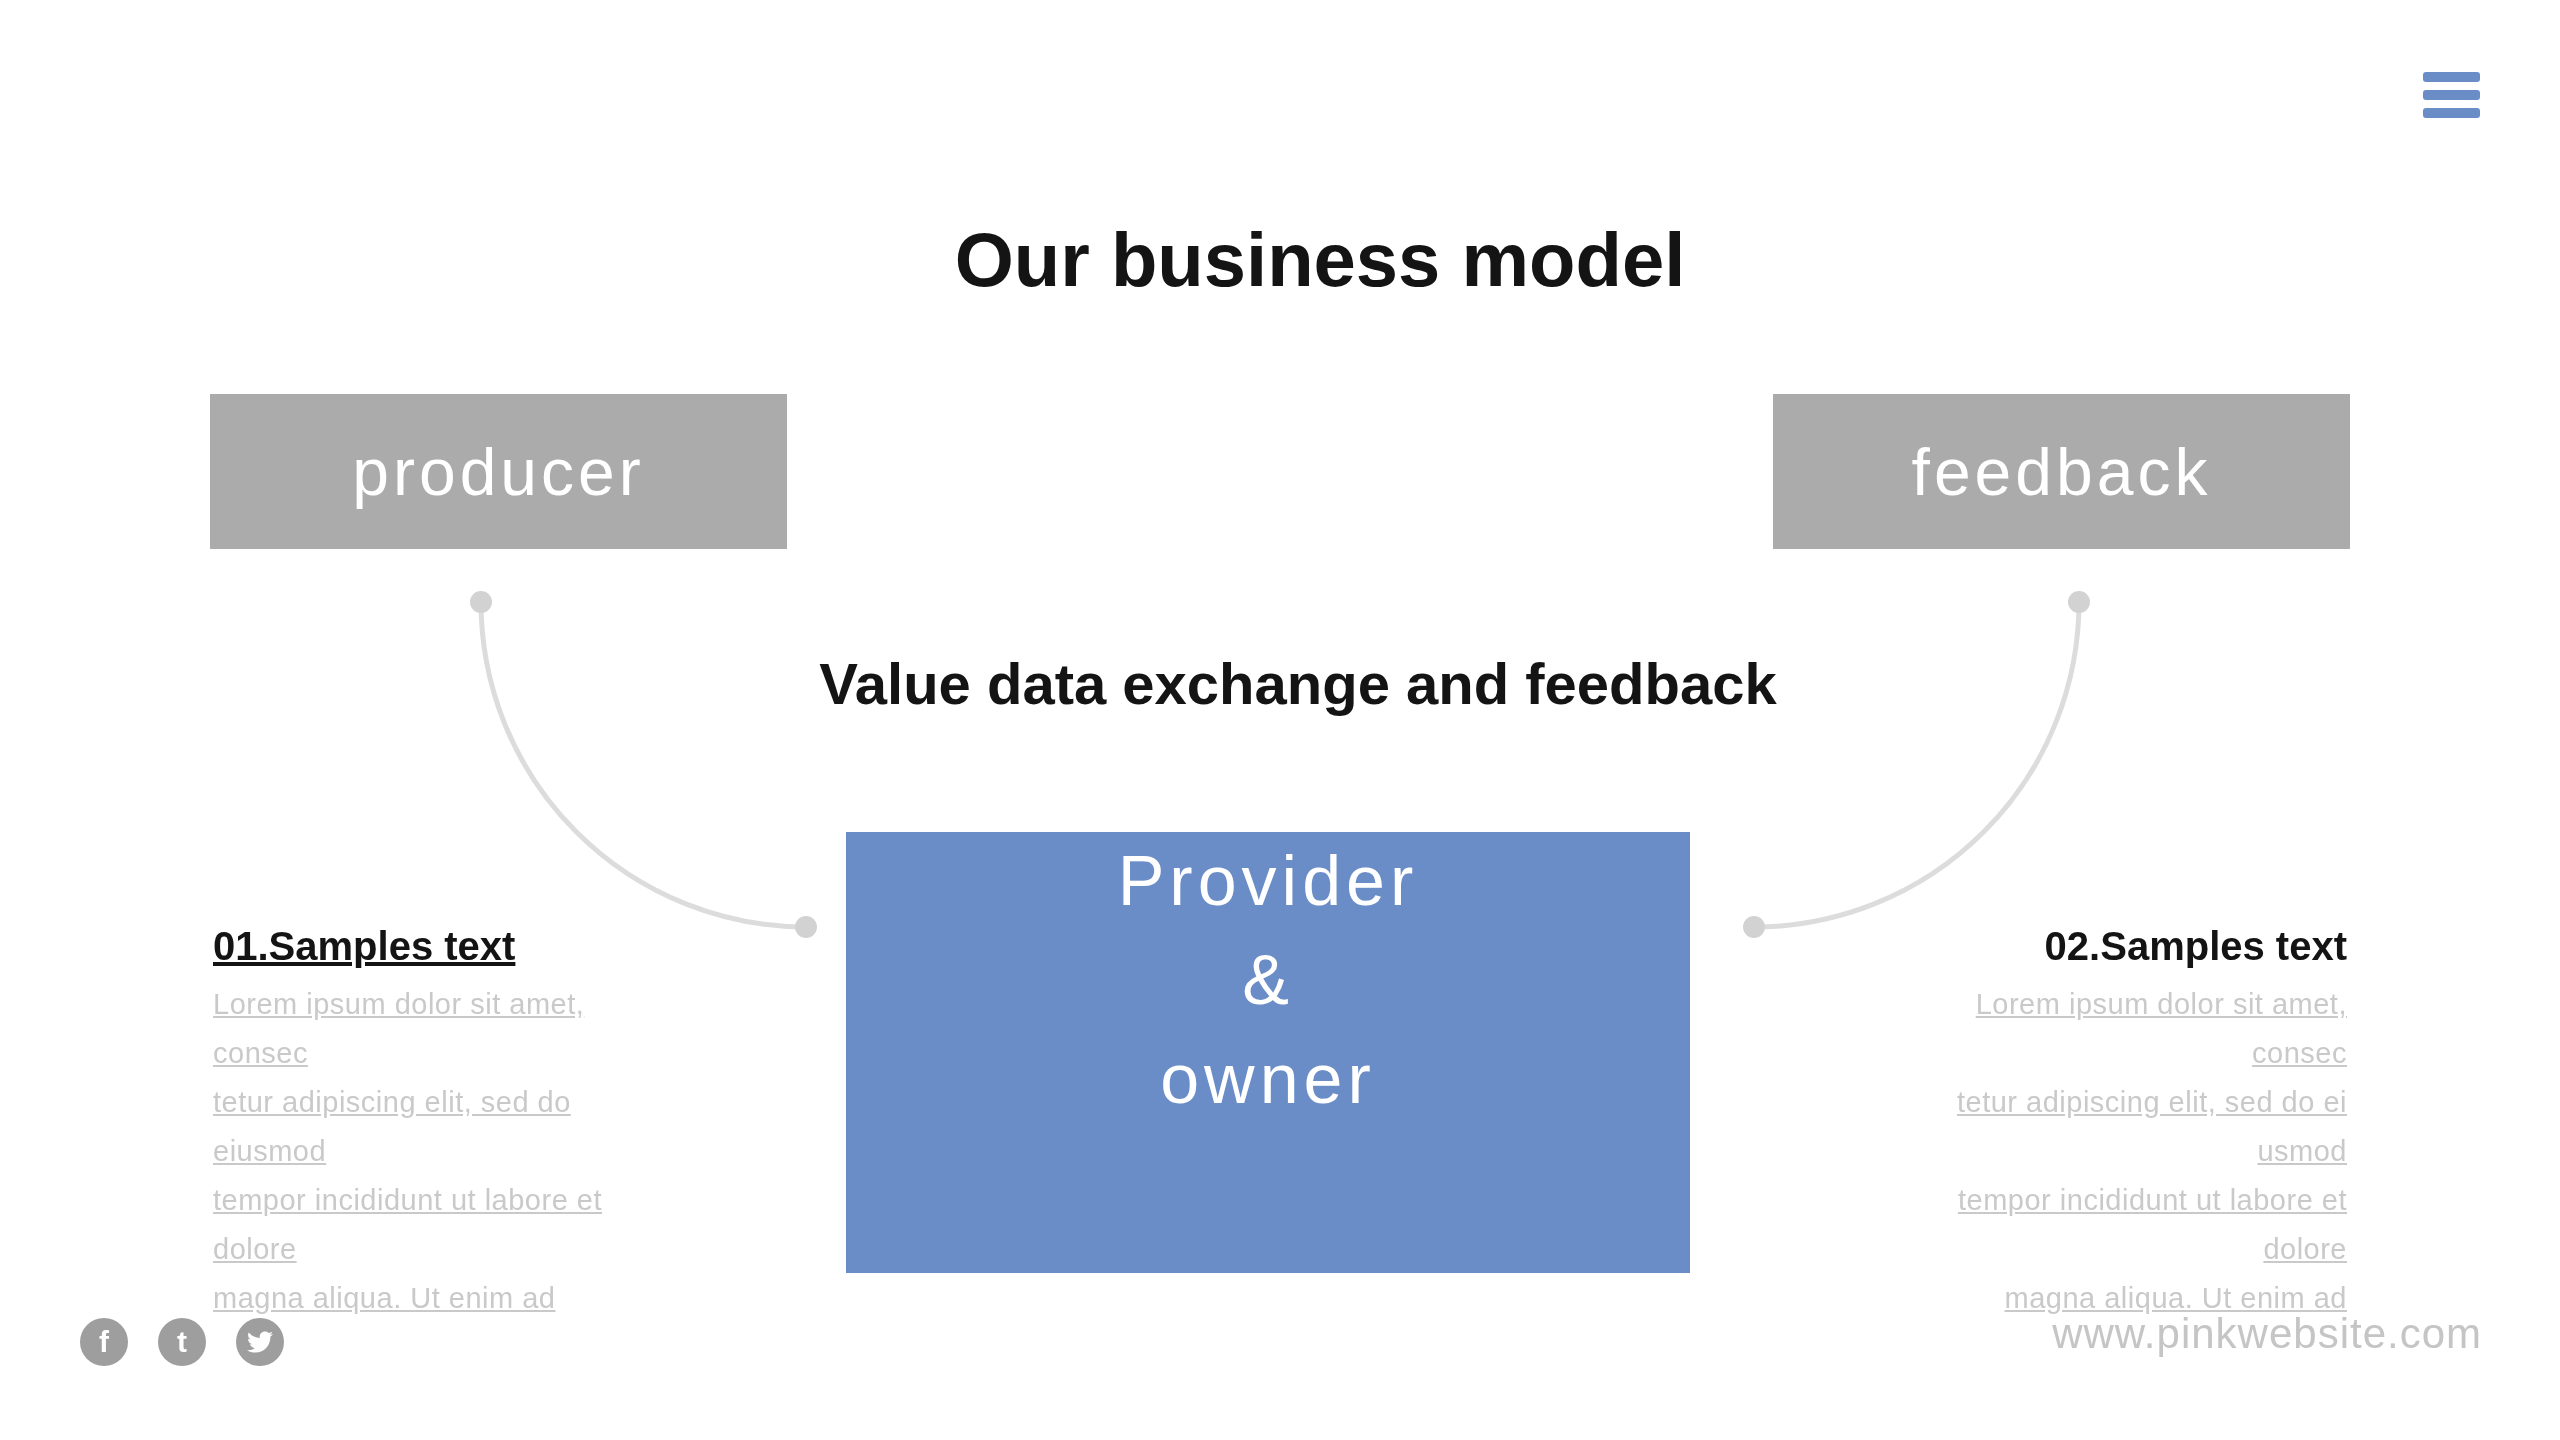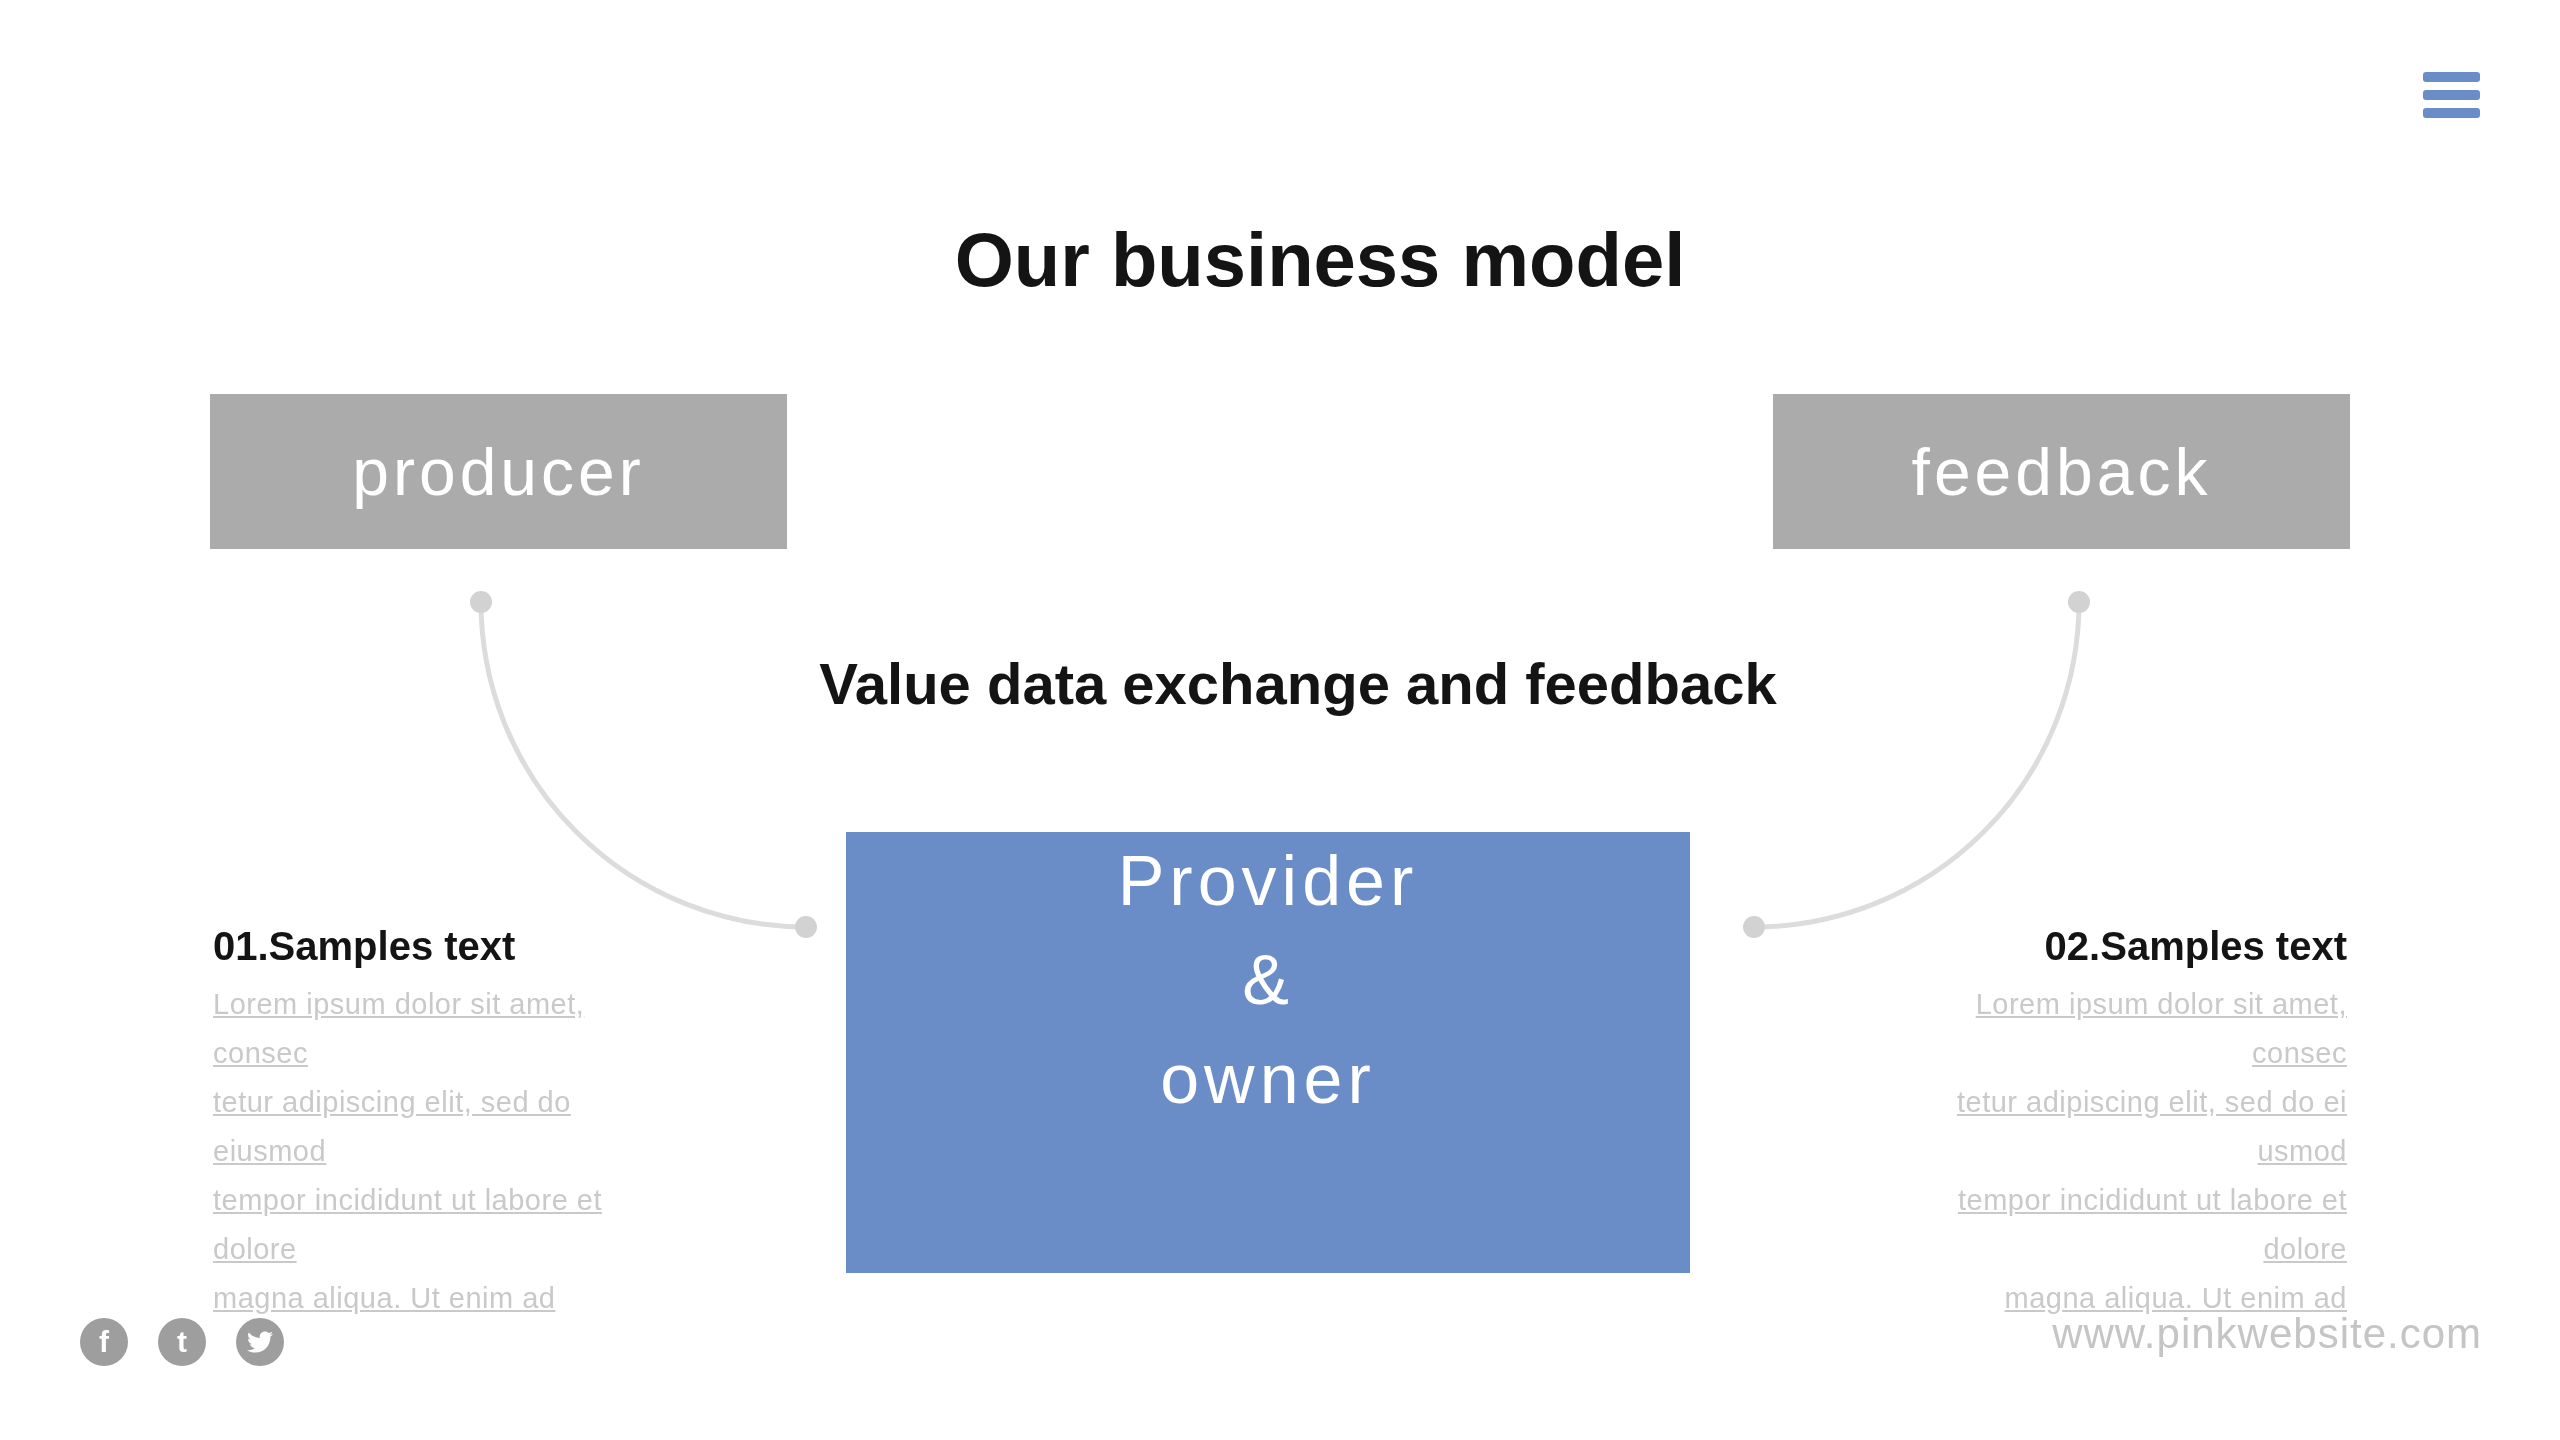--- a/index.html
+++ b/index.html
@@ -71,21 +71,21 @@
     position:absolute;top:924px;
     font-size:40px;font-weight:700;color:var(--heading_black);
     white-space:nowrap;
   }
   .block-lines{
     position:absolute;top:980px;width:470px;
     font-size:29px;color:var(--muted_text);line-height:49px;
     letter-spacing:0.5px;
     text-decoration:underline;
   }
-  .left-heading{left:213px;}
+  .left-heading{left:213px;text-decoration:underline;}
   .left-lines{left:213px;text-align:left;}
   .right-heading{right:213px;text-align:right;}
   .right-lines{right:213px;text-align:right;}
 
   
   .social{
     position:absolute;left:80px;top:1318px;height:48px;
     display:flex;gap:30px;
   }
   .social .circ{

